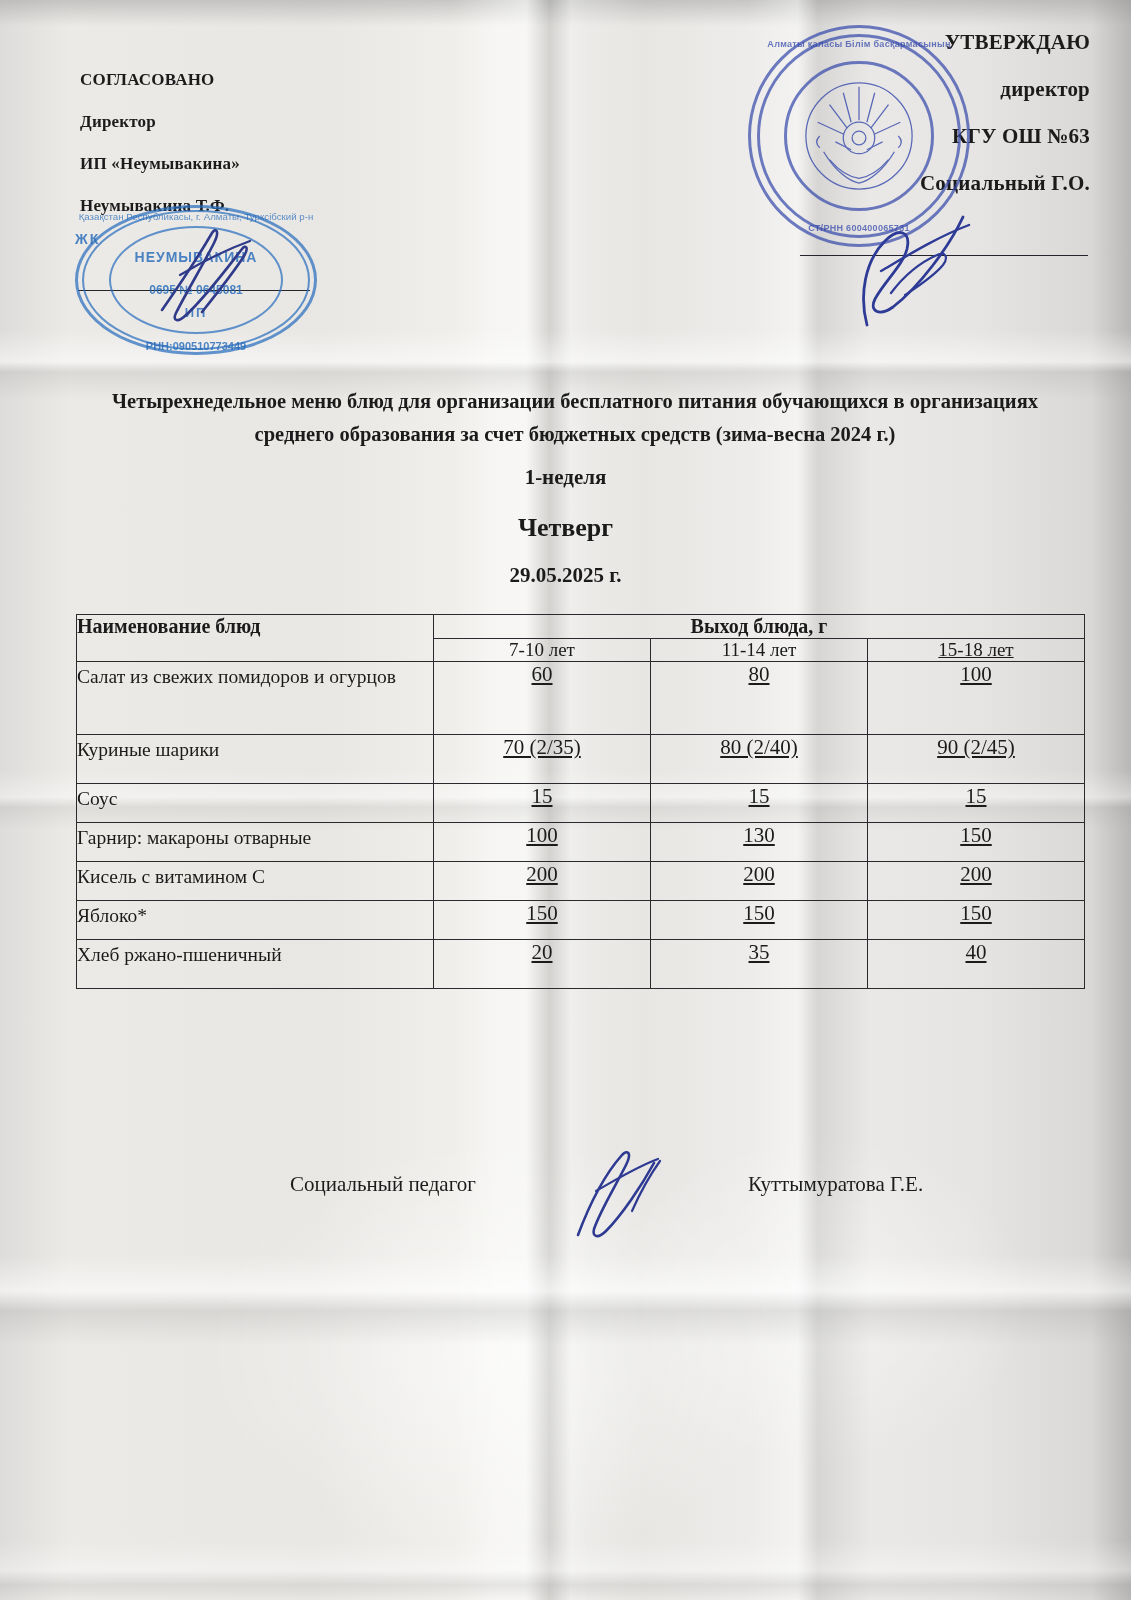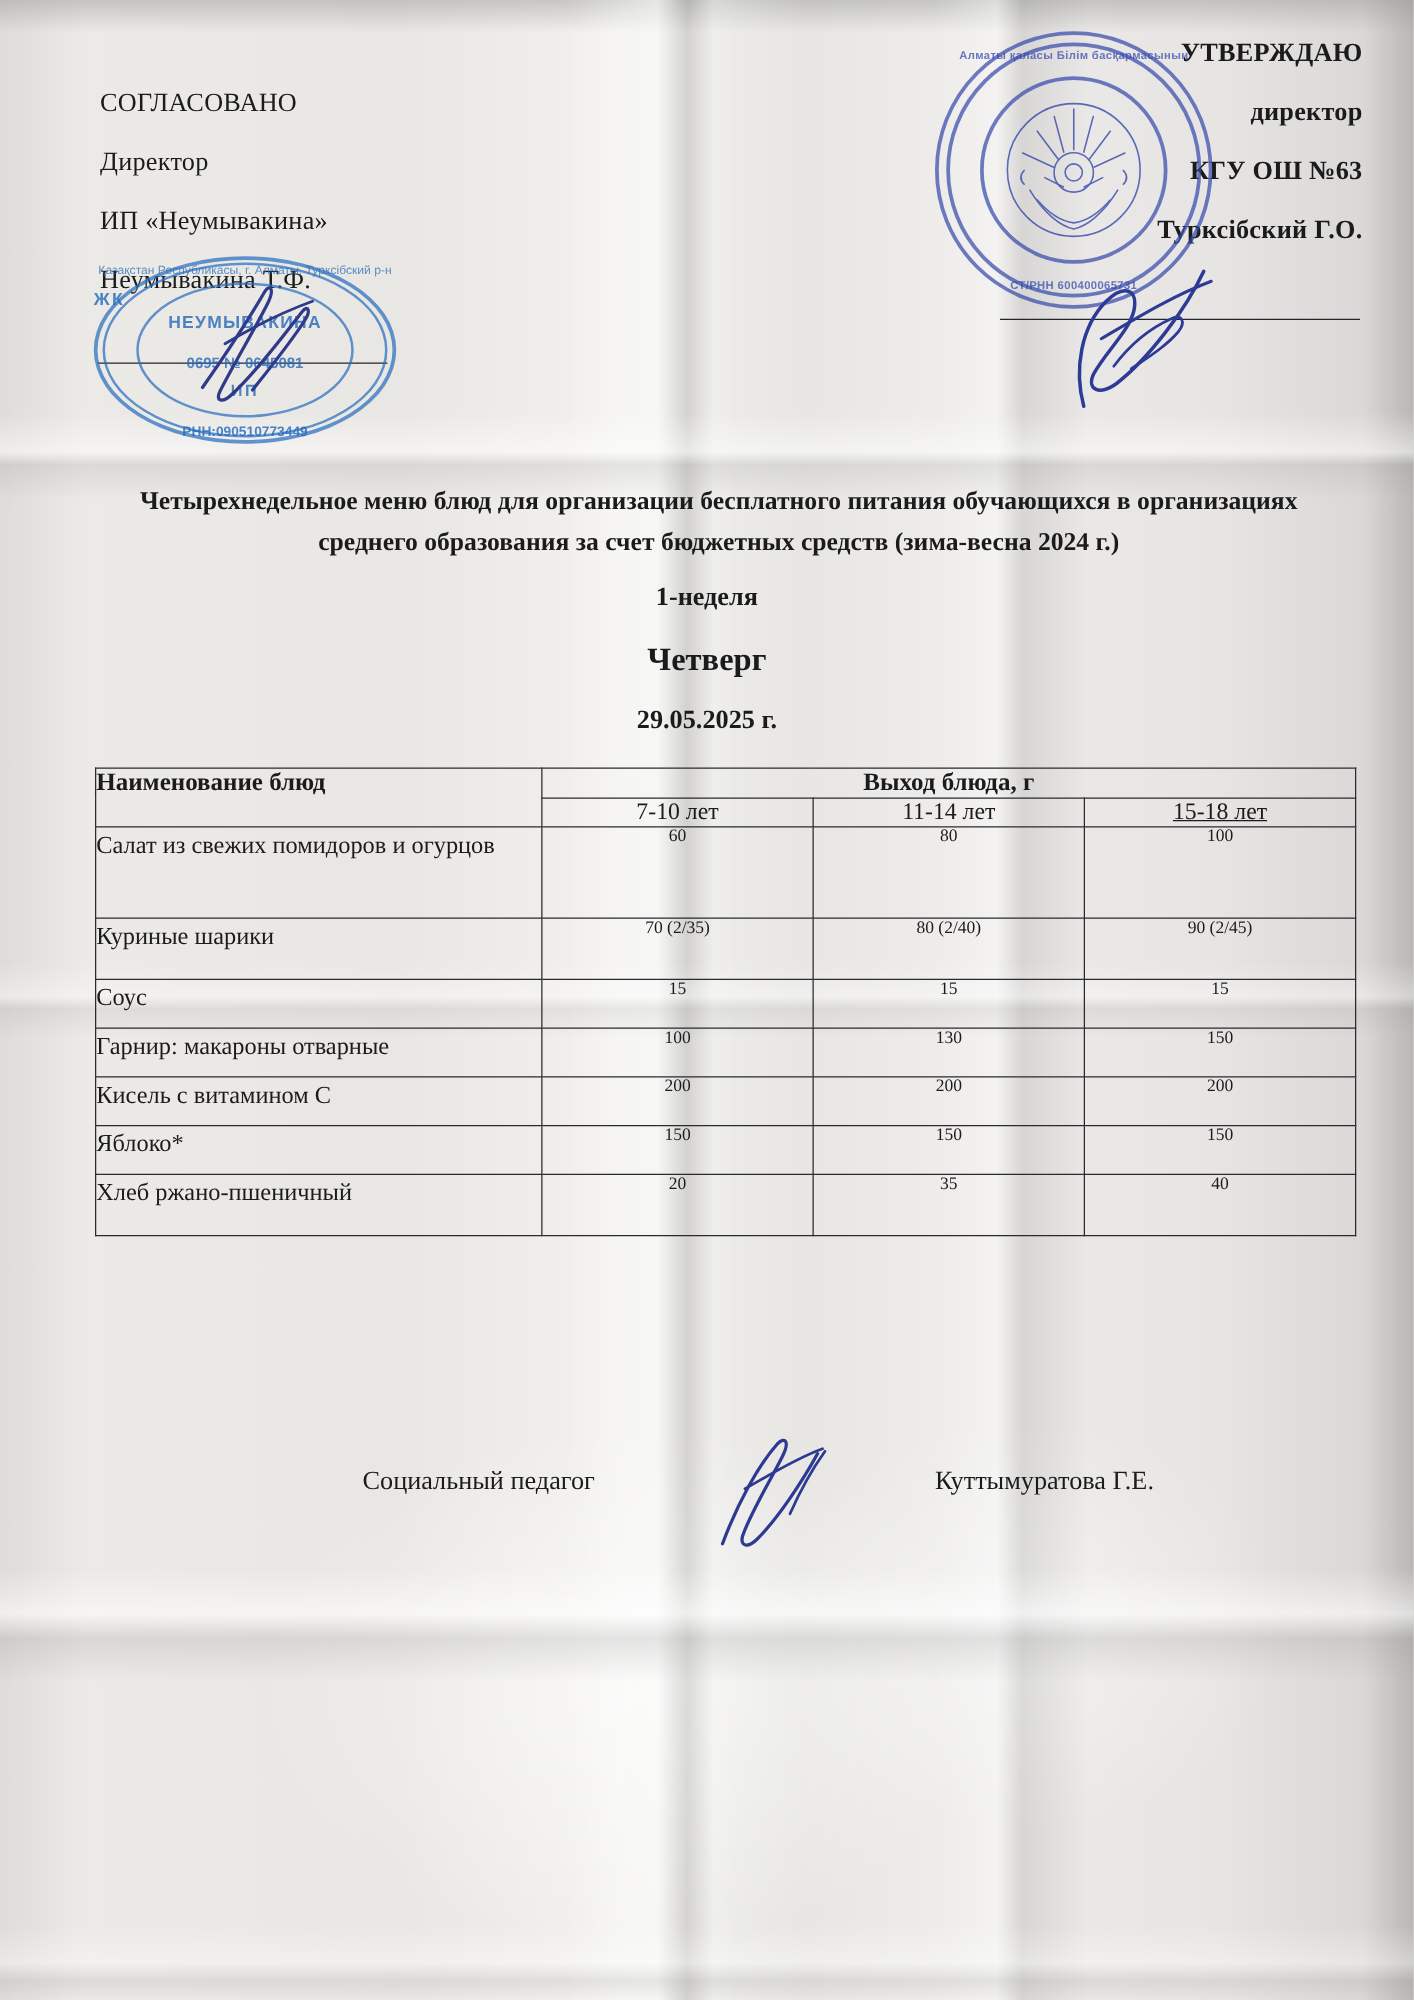--- a/index.html
+++ b/index.html
@@ -31,21 +31,21 @@
     background:linear-gradient(180deg,rgba(0,0,0,0),rgba(255,255,255,.55) 40%,rgba(140,140,140,.20) 62%,rgba(0,0,0,0));}
   .crease.h4{left:0;top:1540px;width:1131px;height:60px;
     background:linear-gradient(180deg,rgba(0,0,0,0),rgba(255,255,255,.35) 50%,rgba(150,150,150,.18) 75%,rgba(0,0,0,0));}
   .shadowtop{position:absolute;left:0;top:0;width:1131px;height:26px;
     background:linear-gradient(180deg,rgba(150,150,150,.45),rgba(0,0,0,0));pointer-events:none;}
   .shadowright{position:absolute;right:0;top:0;width:40px;height:1600px;
     background:linear-gradient(270deg,rgba(140,140,140,.40),rgba(0,0,0,0));pointer-events:none;}
 
   
   .hdr-left{position:absolute;left:80px;top:70px;width:330px;}
-  .hdr-left div{font-weight:normal;font-size:21px;margin-bottom:22px;letter-spacing:.2px;}
+  .hdr-left div{font-weight:bold;font-size:17px;margin-bottom:22px;letter-spacing:.2px;}
   .hdr-right{position:absolute;left:760px;top:30px;width:330px;text-align:right;}
   .hdr-right div{font-weight:bold;font-size:21px;margin-bottom:22px;letter-spacing:.2px;text-align:right;}
 
   .sigline{position:absolute;height:0;border-top:1.5px solid #24242b;}
   .sigline.l{left:78px;top:290px;width:232px;}
   .sigline.r{left:800px;top:255px;width:288px;}
 
   
   .stamp{position:absolute;border-radius:50%;pointer-events:none;}
   .stamp-left{left:75px;top:205px;width:242px;height:150px;}
@@ -89,21 +89,21 @@
   
   table.menu{position:absolute;left:76px;top:614px;width:1009px;border-collapse:collapse;
      table-layout:fixed;}
   table.menu td,table.menu th{border:1.4px solid #2a2a2e;padding:0;color:#1b1b1b;
      font-family:"Liberation Serif",serif;background:transparent;}
   th.c-name{width:356px;text-align:left;padding:10px 0 10px 12px;font-size:20px;font-weight:bold;
      vertical-align:top;}
   th.c-out{text-align:center;font-size:20px;font-weight:bold;padding:8px 0;}
   th.age{text-align:center;font-size:19px;font-weight:normal;padding:10px 0;}
   td.dish{text-align:left;padding:9px 14px 9px 12px;font-size:19.5px;line-height:30px;vertical-align:top;}
-  td.val{text-align:center;font-size:14px;vertical-align:top;padding:9px 0;}
+  td.val{text-align:center;font-size:21px;vertical-align:top;padding:9px 0;text-decoration:underline;}
   .col2{width:188px;}
   .col3{width:232px;}
   .col4{width:233px;text-decoration:underline;}
   .row-tall td{height:72px;}
   .row-mid td{height:48px;}
   .row-std td{height:38px;}
 
   
   .footer{position:absolute;left:290px;top:1172px;font-size:21px;}
   .footer-name{position:absolute;left:748px;top:1172px;font-size:21px;}
@@ -127,21 +127,21 @@
     <div>Директор</div>
     <div>ИП «Неумывакина»</div>
     <div>Неумывакина Т.Ф.</div>
   </div>
   <div class="sigline l"></div>
 
   <div class="hdr-right">
     <div>УТВЕРЖДАЮ</div>
     <div>директор</div>
     <div>КГУ ОШ №63</div>
-    <div>Турксібский Г.О.</div>
+    <div>Социальный Г.О.</div>
   </div>
   <div class="sigline r"></div>
 
   <div class="stamp stamp-left">
     <div class="ring r1"></div>
     <div class="ring r2"></div>
     <div class="ring r3"></div>
     <div class="sl-arc">Қазақстан Республикасы, г. Алматы, Турксібский р-н</div>
     <div class="txt sl-jk">ЖК</div>
     <div class="txt sl-name">НЕУМЫВАКИНА</div>

